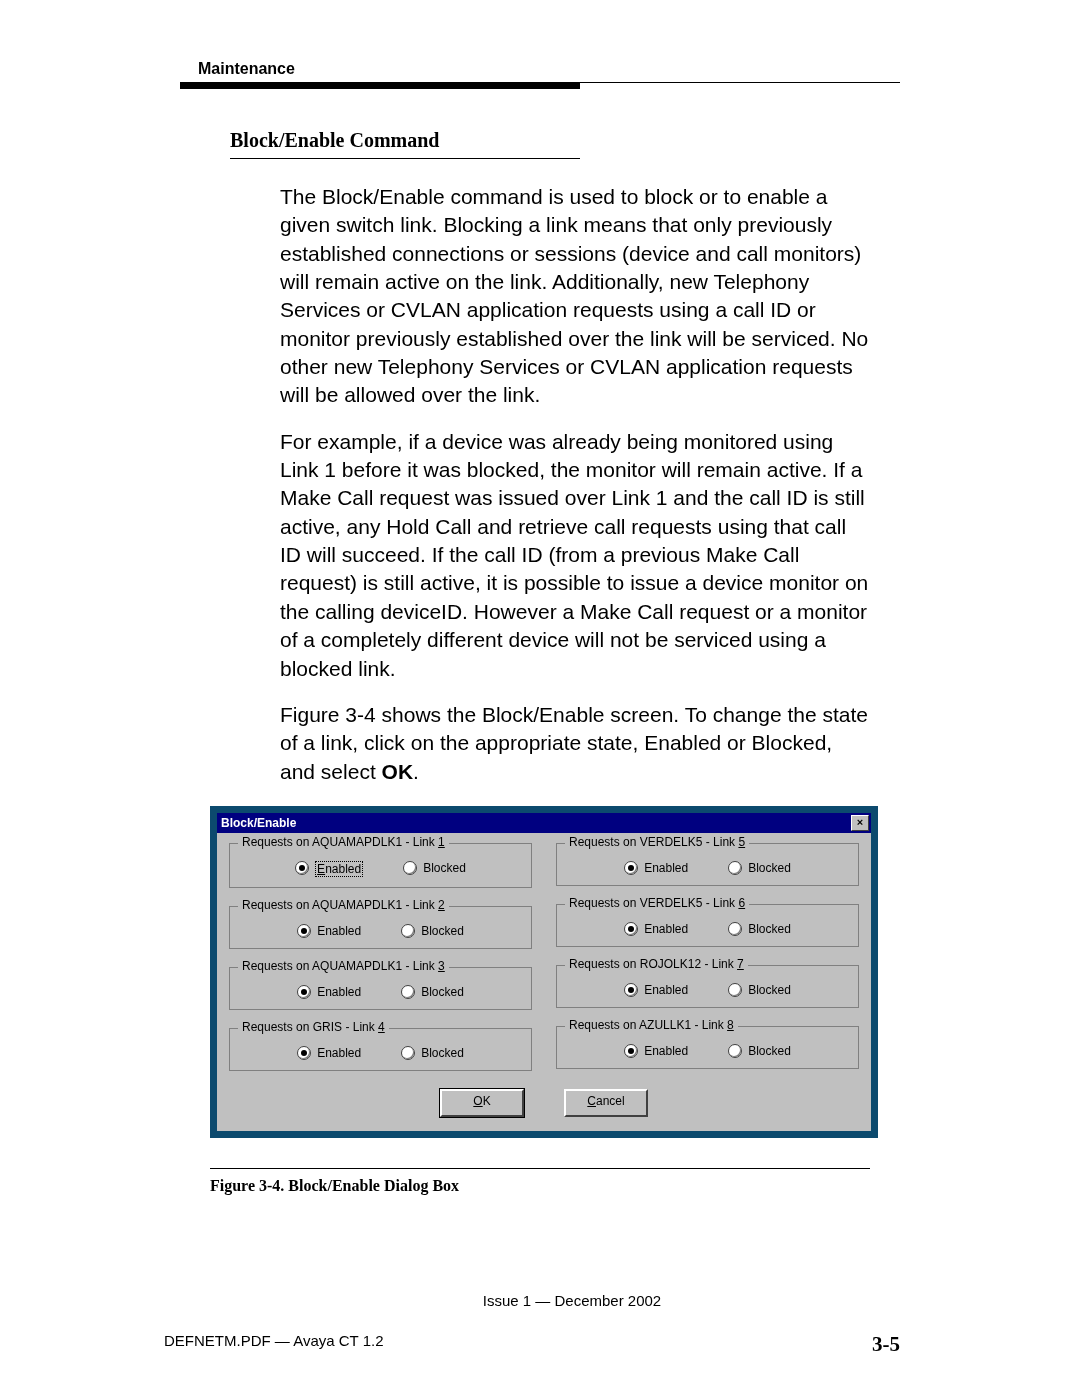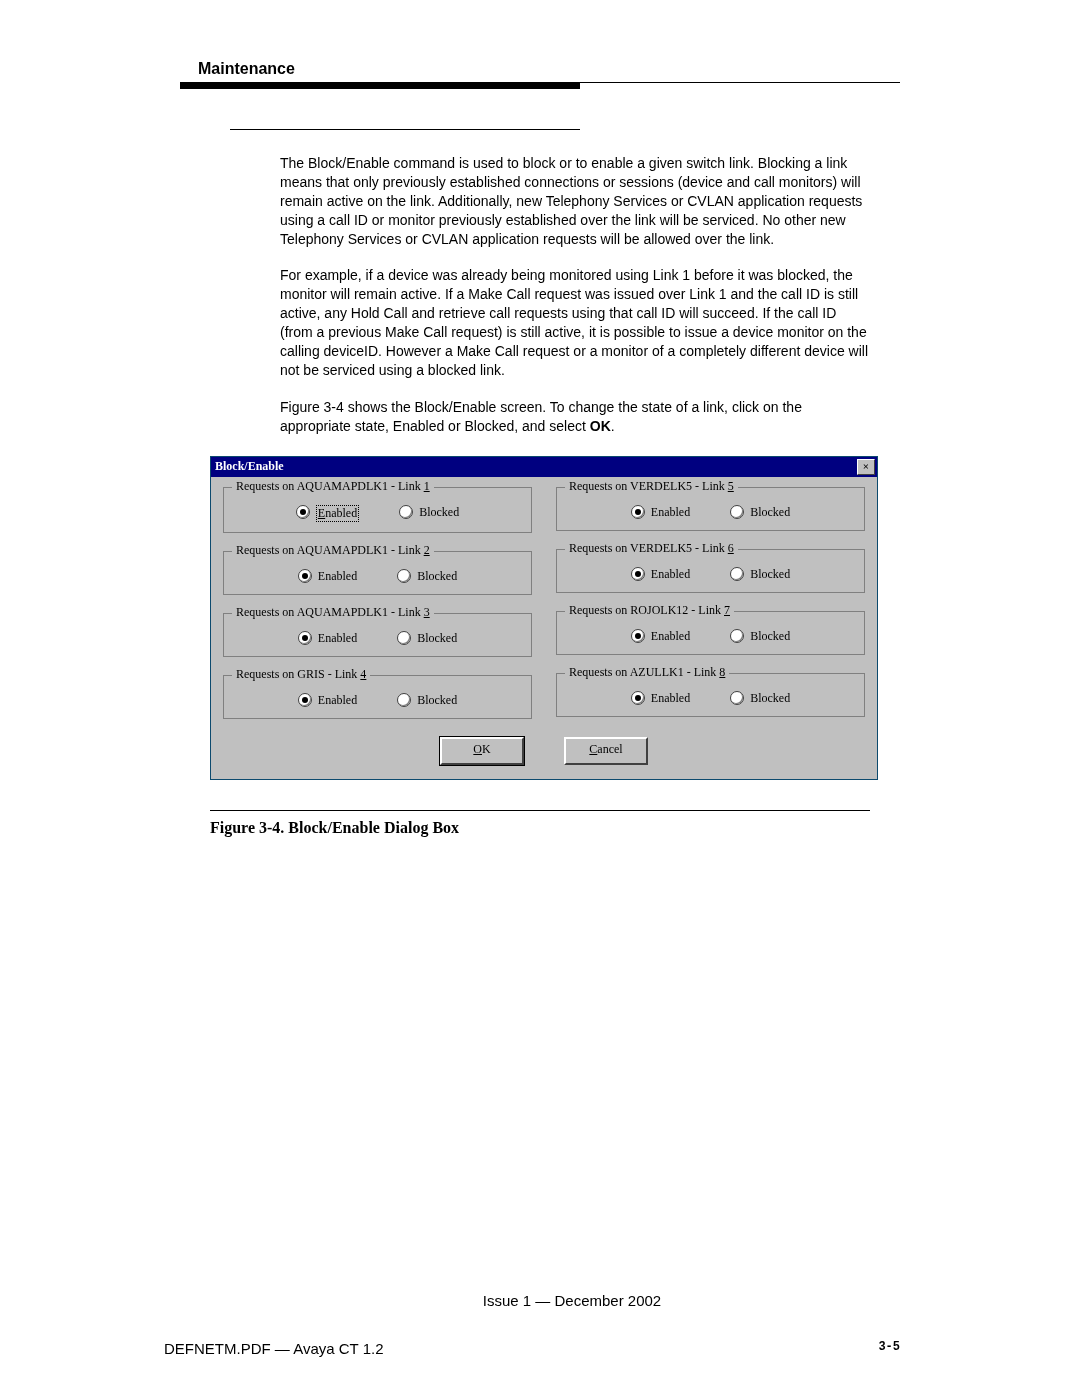--- a/index.html
+++ b/index.html
@@ -38,34 +38,34 @@
     font-size: 20px;
     margin: 0 0 6px 50px;
   }
   .heading-rule {
     border: none;
     border-top: 1px solid #000;
     width: 350px;
     margin: 0 0 24px 50px;
   }
   .body-text {
-    font-size: 14px;
+    font-size: 21px;
     line-height: 1.35;
     margin: 0 0 18px 100px;
     width: 590px;
   }
   
   .dialog-wrap {
     margin: 20px 0 30px 30px;
     width: 668px;
   }
   .dlg {
-    border: 1px solid #0c4a6e;
+    border: 7px solid #0c4a6e;
     background: #c0c0c0;
-    font-family: Liberation Serif, serif;
+    font-family: Liberation Sans, sans-serif;
     font-size: 12px;
   }
   .titlebar {
     background: #000080;
     color: #fff;
     display: flex;
     align-items: center;
     justify-content: space-between;
     height: 20px;
     padding: 0 2px 0 4px;
@@ -210,34 +210,35 @@
   .footer-row {
     position: absolute;
     bottom: 40px;
     left: 164px;
     right: 180px;
     display: flex;
     justify-content: space-between;
     font-size: 15px;
   }
   .pnum {
-    font-family: Liberation Mono, monospace;
-    font-weight: bold;
-    font-size: 12px;
+    font-family: Liberation Serif, serif;
+    font-weight: bold;
+    font-size: 21px;
   }
 </style>
 </head>
 <body>
 
 <div class="page">
 
   <div class="section-label">Maintenance</div>
   <hr class="hr-thin">
   <div class="hr-thick"></div>
 
+  <div class="heading">Block/Enable Command</div>
   <hr class="heading-rule">
 
   <p class="body-text">The Block/Enable command is used to block or to enable a given switch link. Blocking a link means that only previously established connections or sessions (device and call monitors) will remain active on the link.  Additionally, new Telephony Services or CVLAN application requests using a call ID or monitor previously established over the link will be serviced.  No other new Telephony Services or CVLAN application requests will be allowed over the link.</p>
   <p class="body-text">For example, if a device was already being monitored using Link 1 before it was blocked, the monitor will remain active.  If a Make Call request was issued over Link 1 and the call ID is still active, any Hold Call and retrieve call requests using that call ID will succeed.  If the call ID (from a previous Make Call request) is still active, it is possible to issue a device monitor on the calling deviceID.   However a Make Call request or a monitor of a completely different device will not be serviced using a blocked link.</p>
   <p class="body-text">
     <span>Figure 3-4 shows the Block/Enable screen. To change the state of a link, click on the appropriate state, Enabled or Blocked, and select </span><b>OK</b><span>.</span>
   </p>
 
   <div class="dialog-wrap">
     <div class="dlg">

